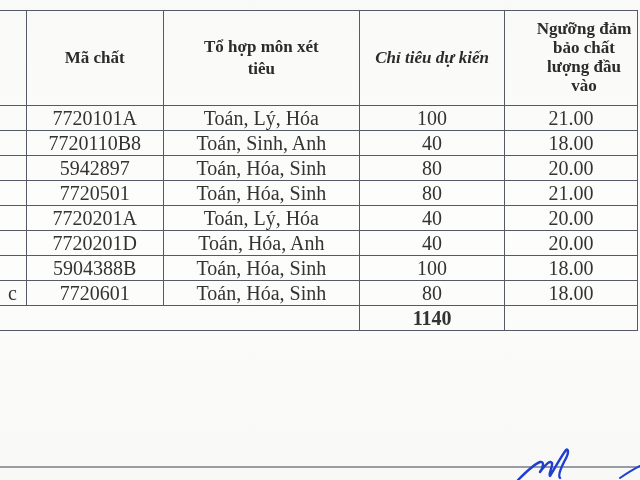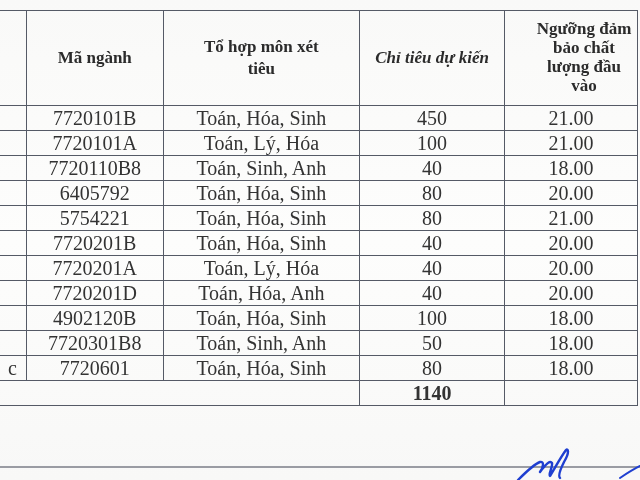--- a/index.html
+++ b/index.html
@@ -67,95 +67,74 @@
     <colgroup>
       <col class="c0">
         <col class="c1">
         <col class="c2">
         <col class="c3">
         <col class="c4">
     </colgroup>
     <thead>
       <tr>
         <th></th>
-        <th>Mã ngành</th>
+        <th>Mã chất</th>
         <th><span style="display:inline-block;width:130px;">Tổ hợp môn xét tiêu</span></th>
         <th><span style="display:inline-block;width:115px;font-style:italic;">Chỉ tiêu dự kiến</span></th>
         <th><span class="hdr-tight" style="width:100px;">Ngưỡng đảm bảo chất lượng đầu vào</span></th>
       </tr>
     </thead>
     <tbody>
-      <tr>
-        <td class="row-label"></td>
-        <td>7720101B</td>
-        <td>Toán, Hóa, Sinh</td>
-        <td>450</td>
-        <td>21.00</td>
-      </tr>
       <tr>
         <td class="row-label"></td>
         <td>7720101A</td>
         <td>Toán, Lý, Hóa</td>
         <td>100</td>
         <td>21.00</td>
       </tr>
       <tr>
         <td class="row-label"></td>
         <td>7720110B8</td>
         <td>Toán, Sinh, Anh</td>
         <td>40</td>
         <td>18.00</td>
       </tr>
       <tr>
         <td class="row-label"></td>
-        <td>6405792</td>
+        <td>5942897</td>
         <td>Toán, Hóa, Sinh</td>
         <td>80</td>
         <td>20.00</td>
       </tr>
       <tr>
         <td class="row-label"></td>
-        <td>5754221</td>
+        <td>7720501</td>
         <td>Toán, Hóa, Sinh</td>
         <td>80</td>
         <td>21.00</td>
-      </tr>
-      <tr>
-        <td class="row-label"></td>
-        <td>7720201B</td>
-        <td>Toán, Hóa, Sinh</td>
-        <td>40</td>
-        <td>20.00</td>
       </tr>
       <tr>
         <td class="row-label"></td>
         <td>7720201A</td>
         <td>Toán, Lý, Hóa</td>
         <td>40</td>
         <td>20.00</td>
       </tr>
       <tr>
         <td class="row-label"></td>
         <td>7720201D</td>
         <td>Toán, Hóa, Anh</td>
         <td>40</td>
         <td>20.00</td>
       </tr>
       <tr>
         <td class="row-label"></td>
-        <td>4902120B</td>
+        <td>5904388B</td>
         <td>Toán, Hóa, Sinh</td>
         <td>100</td>
-        <td>18.00</td>
-      </tr>
-      <tr>
-        <td class="row-label"></td>
-        <td>7720301B8</td>
-        <td>Toán, Sinh, Anh</td>
-        <td>50</td>
         <td>18.00</td>
       </tr>
       <tr>
         <td class="row-label">c</td>
         <td>7720601</td>
         <td>Toán, Hóa, Sinh</td>
         <td>80</td>
         <td>18.00</td>
       </tr>
       <tr class="total-row">

